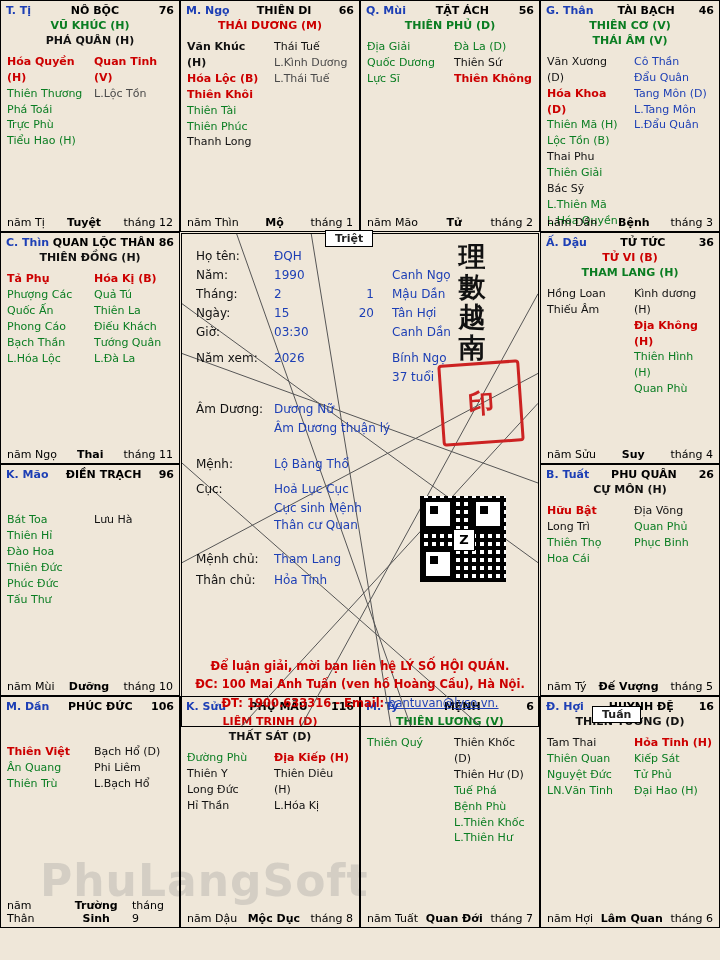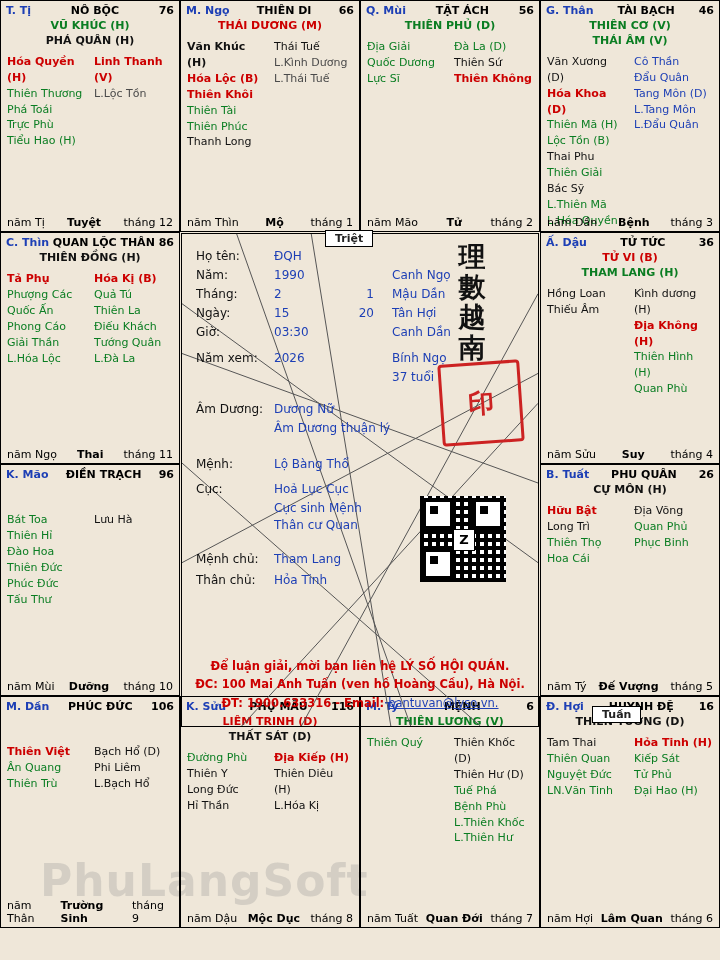--- a/index.html
+++ b/index.html
@@ -59,21 +59,21 @@
   .s-gray{color:#4a4a4a;}
   .b{font-weight:bold;}
   .cell .foot{
     position:absolute;left:0;bottom:2px;width:100%;
     display:flex;justify-content:space-between;align-items:baseline;
     padding:0 6px;
     box-sizing:border-box;
     font-size:11px;
   }
   .foot .nam{color:#000;}
-  .foot .van{font-weight:bold;color:#000;}
+  .foot .van{font-weight:bold;color:#000;text-align:center;}
   .foot .thang{color:#000;}
 
   
   #center{
     position:absolute;
     left:181px;top:233px;
     width:358px;height:494px;
     box-sizing:border-box;
     border:1px solid #000;
     overflow:hidden;
@@ -173,21 +173,21 @@
     </div>
     <div class="cols">
       <div class="col">
         <div class="s-red b">Hóa Quyền (H)</div>
         <div class="s-green">Thiên Thương</div>
         <div class="s-green">Phá Toái</div>
         <div class="s-green">Trực Phù</div>
         <div class="s-green">Tiểu Hao (H)</div>
       </div>
       <div class="col">
-        <div class="s-red b">Linh Thanh (V)</div>
+        <div class="s-red b">Quan Tinh (V)</div>
         <div class="s-gray">L.Lộc Tồn</div>
       </div>
     </div>
     <div class="foot">
       <span class="nam">năm Tị</span>
       <span class="van">Tuyệt</span>
       <span class="thang">tháng 12</span>
     </div>
   </div>
 
@@ -296,21 +296,21 @@
     </div>
     <div class="mainstars">
       <div class="ms-black">THIÊN ĐỒNG (H)</div>
     </div>
     <div class="cols">
       <div class="col">
         <div class="s-red b">Tả Phụ</div>
         <div class="s-green">Phượng Các</div>
         <div class="s-green">Quốc Ấn</div>
         <div class="s-green">Phong Cáo</div>
-        <div class="s-green">Giải Thần</div>
+        <div class="s-green">Bạch Thần</div>
         <div class="s-green">L.Hóa Lộc</div>
       </div>
       <div class="col">
         <div class="s-red b">Hóa Kị (B)</div>
         <div class="s-green">Quả Tú</div>
         <div class="s-green">Thiên La</div>
         <div class="s-green">Điếu Khách</div>
         <div class="s-green">Tướng Quân</div>
         <div class="s-green">L.Đà La</div>
       </div>

